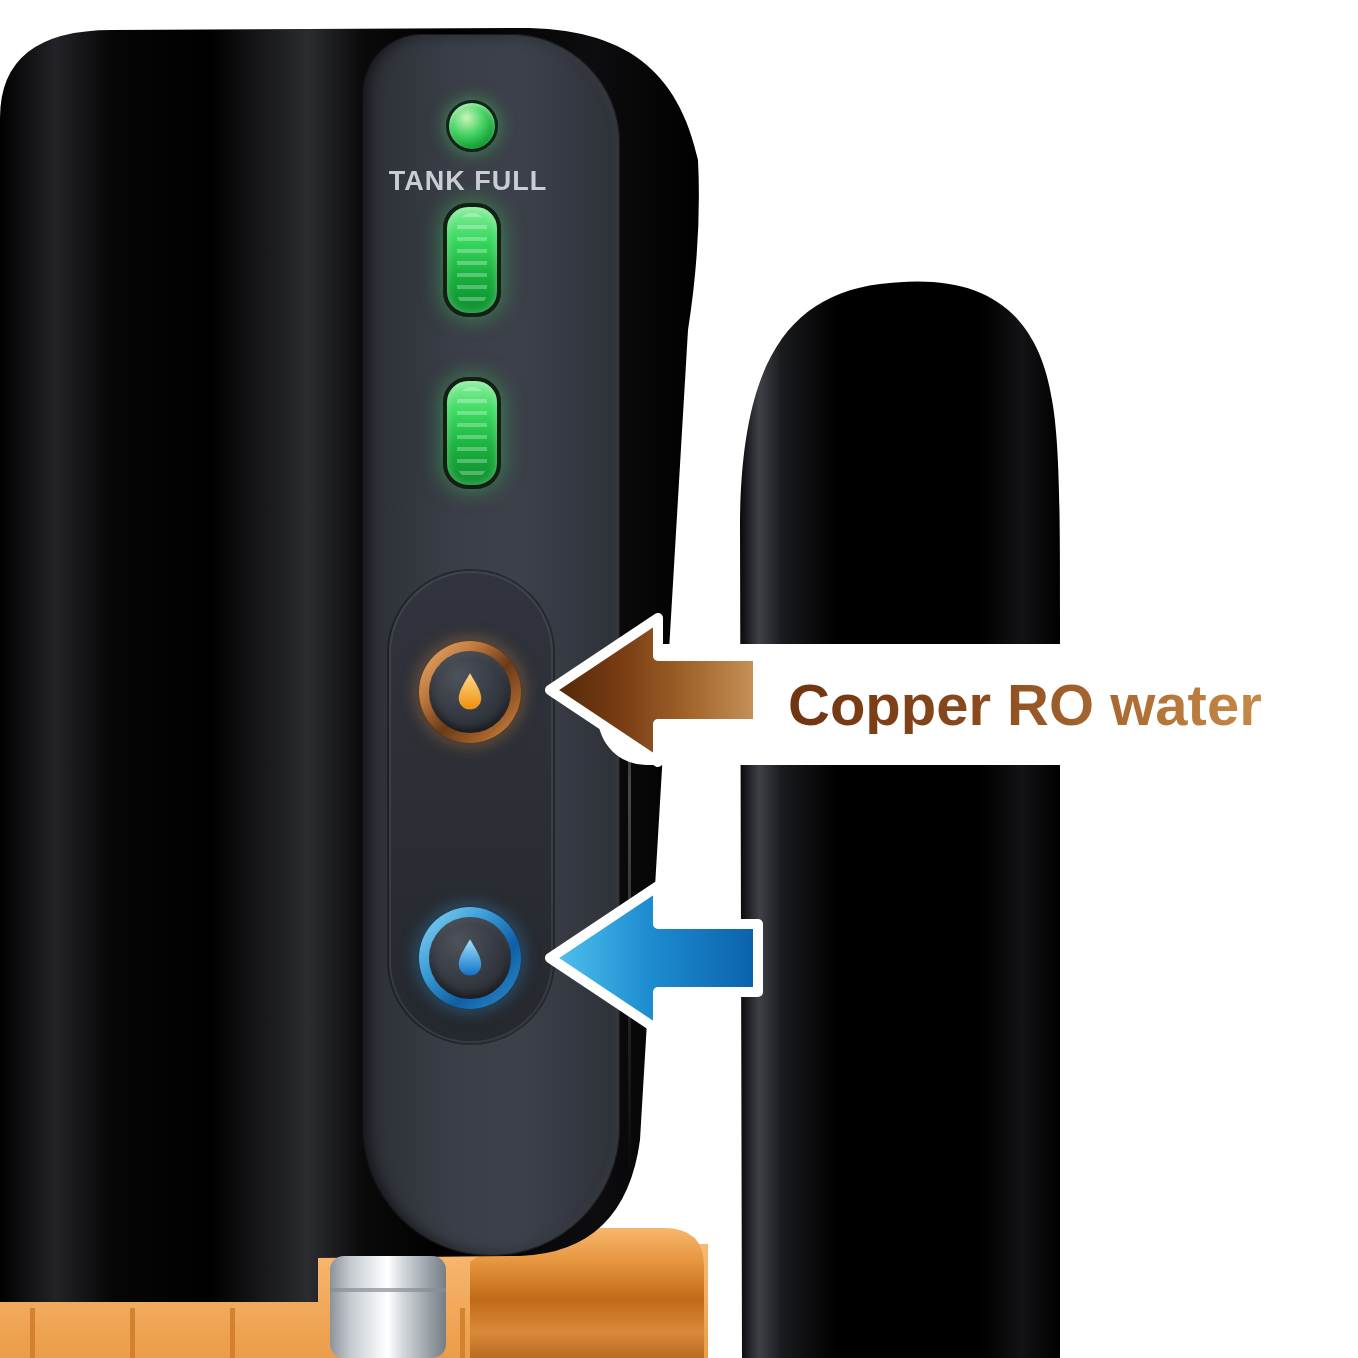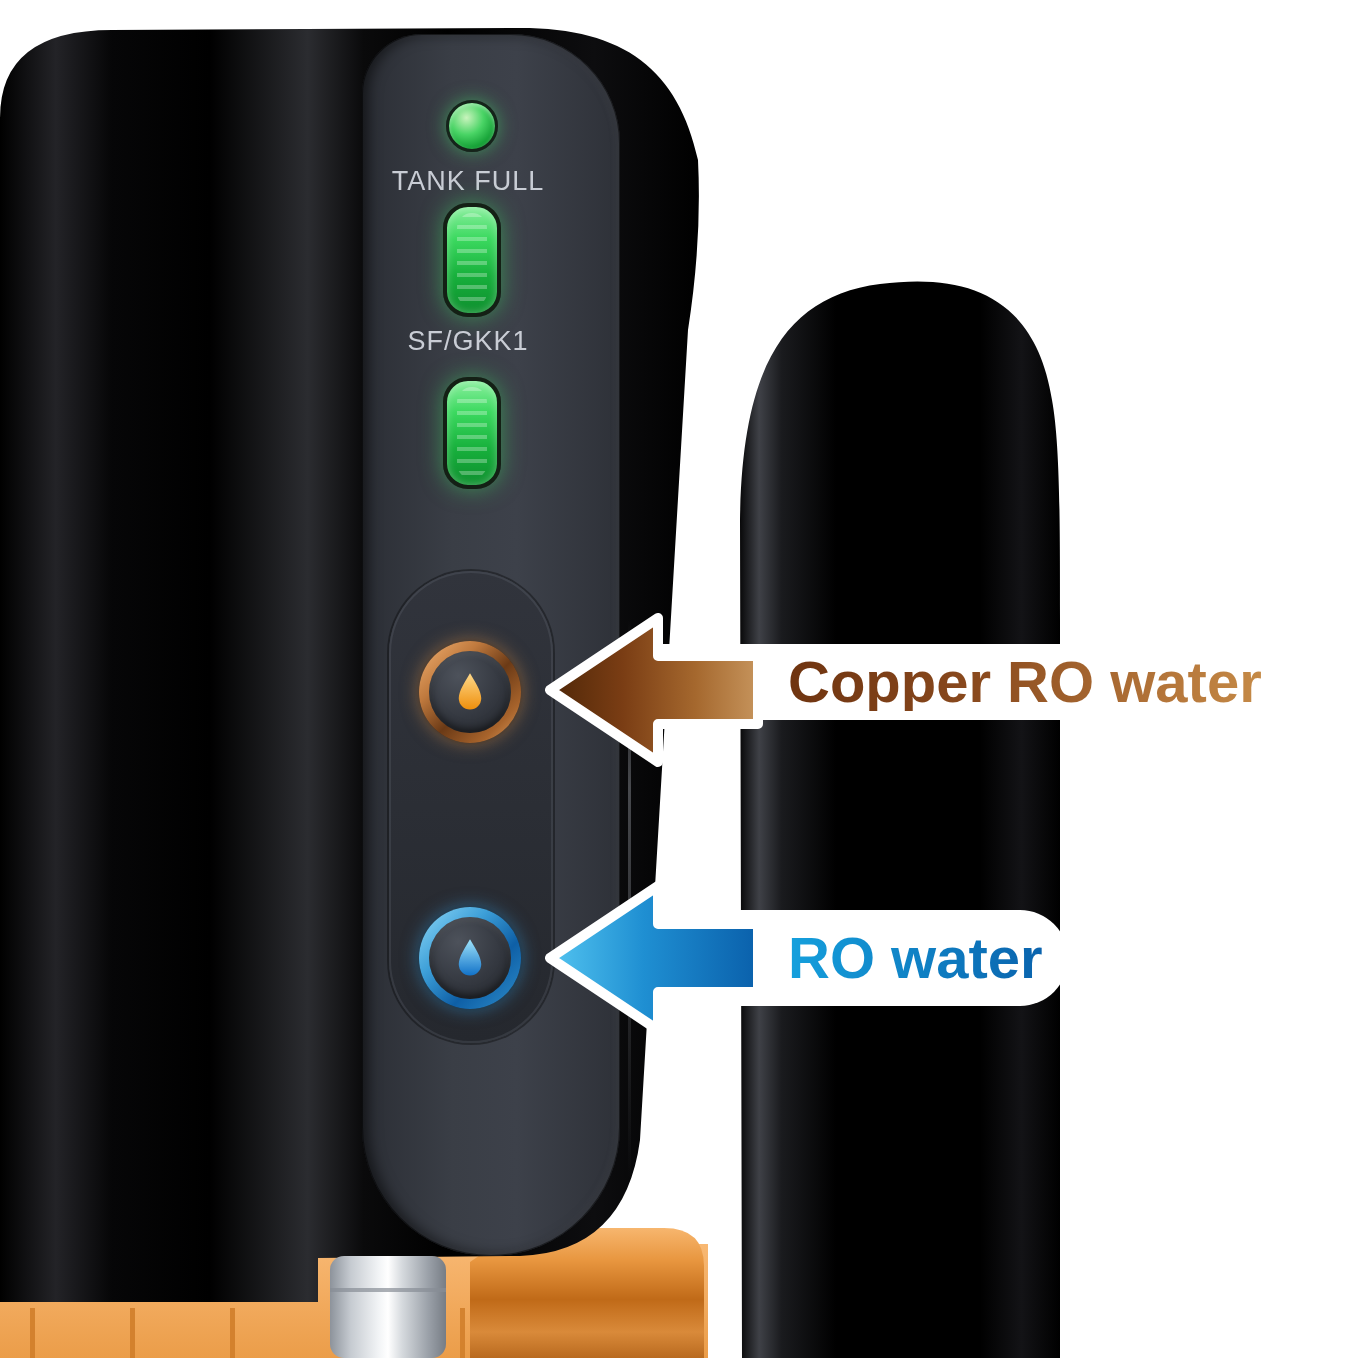--- a/index.html
+++ b/index.html
@@ -40,21 +40,21 @@
   }
   .led-pill::after {
     content:""; position:absolute; left:10px; right:10px; top:6px; bottom:6px; border-radius:18px;
     background:repeating-linear-gradient(180deg, rgba(255,255,255,.28) 0 4px, rgba(255,255,255,0) 4px 12px);
   }
   .led-pill.p1 { top:203px; height:106px; }
   .led-pill.p2 { top:377px; height:104px; }
 
   .panel-label {
     position:absolute; left:340px; width:256px; text-align:center;
-    color:#c9cdd5; font-size:27px; letter-spacing:1px;
+    color:#c9cdd5; font-size:27px; letter-spacing:1px;font-weight:bold;
   }
   .lbl-tank { top:166px; }
   .lbl-sf   { top:326px; }
   .lbl-gkk2 { top:498px; }
 
   
   .btn-housing {
     position:absolute; left:389px; top:571px; width:164px; height:472px; border-radius:82px;
     background:linear-gradient(180deg,#31343c,#25282e);
     box-shadow: inset 0 0 0 2px rgba(150,156,168,.15), 0 0 0 2px rgba(0,0,0,.35);
@@ -78,21 +78,21 @@
     background:radial-gradient(circle at 36% 30%, #4d525b, #343840 55%, #22252a);
     display:flex; align-items:center; justify-content:center;
     box-shadow: inset 0 3px 6px rgba(255,255,255,.12), inset 0 -3px 8px rgba(0,0,0,.6);
   }
 
   
   .halo {
     position:absolute; background:#ffffff; border-radius:48px;
     display:flex; align-items:center; box-sizing:border-box; padding-left:190px;
   }
-  .halo-copper { left:598px; top:644px; width:700px; height:76px; }
+  .halo-copper { left:598px; top:644px; width:700px; height:121px; }
   .halo-blue   { left:598px; top:910px; width:470px; height:96px; }
   .arrow-svg { position:absolute; }
   .arrow-copper { left:544px; top:610px; }
   .arrow-blue   { left:544px; top:878px; }
   .arrow-label { font-weight:bold; font-size:58px; white-space:nowrap; line-height:1; }
   .copper-text {
     background:linear-gradient(90deg,#6f3410 0%,#8a4a1e 40%,#b5763a 80%,#c58a47 100%);
     -webkit-background-clip:text; background-clip:text; color:transparent;
   }
   .blue-text {
@@ -168,21 +168,20 @@
     </g>
   </svg>
 
   <div class="panel"></div>
   <div class="panel-edge-highlight"></div>
 
   <div class="led-round"></div>
   <div class="panel-label lbl-tank">TANK FULL</div>
 
   <div class="led-pill p1"></div>
-  <div class="panel-label lbl-sf">SF/GKK1</div>
 
   <div class="led-pill p2"></div>
 
   <div class="btn-housing"></div>
 
   <div class="round-btn copper-btn">
     <div class="btn-inner">
       <svg width="30" height="40" viewBox="0 0 24 32">
         <defs>
           <linearGradient id="dropCopper" x1="0" y1="0" x2="0" y2="1">
@@ -217,23 +216,20 @@
       <linearGradient id="gradCopperArrow" x1="0" y1="0" x2="1" y2="0">
         <stop offset="0" stop-color="#4f2708"></stop>
         <stop offset="0.35" stop-color="#7a3d14"></stop>
         <stop offset="0.70" stop-color="#a5682e"></stop>
         <stop offset="1" stop-color="#c6945c"></stop>
       </linearGradient>
     </defs>
     <polygon points="6,80 114,8 114,46 214,46 214,114 114,114 114,152" fill="url(#gradCopperArrow)" stroke="#ffffff" stroke-width="10" stroke-linejoin="round"></polygon>
   </svg>
 
-  <div class="halo halo-blue">
-    <span class="arrow-label blue-text">RO water</span>
-  </div>
   <svg class="arrow-svg arrow-blue" width="220" height="160" viewBox="0 0 220 160">
     <defs>
       <linearGradient id="gradBlueArrow" x1="0" y1="0" x2="1" y2="0">
         <stop offset="0" stop-color="#53c4f0"></stop>
         <stop offset="0.45" stop-color="#1f8fd2"></stop>
         <stop offset="1" stop-color="#0a60ab"></stop>
       </linearGradient>
     </defs>
     <polygon points="6,80 114,8 114,46 214,46 214,114 114,114 114,152" fill="url(#gradBlueArrow)" stroke="#ffffff" stroke-width="10" stroke-linejoin="round"></polygon>
   </svg>

